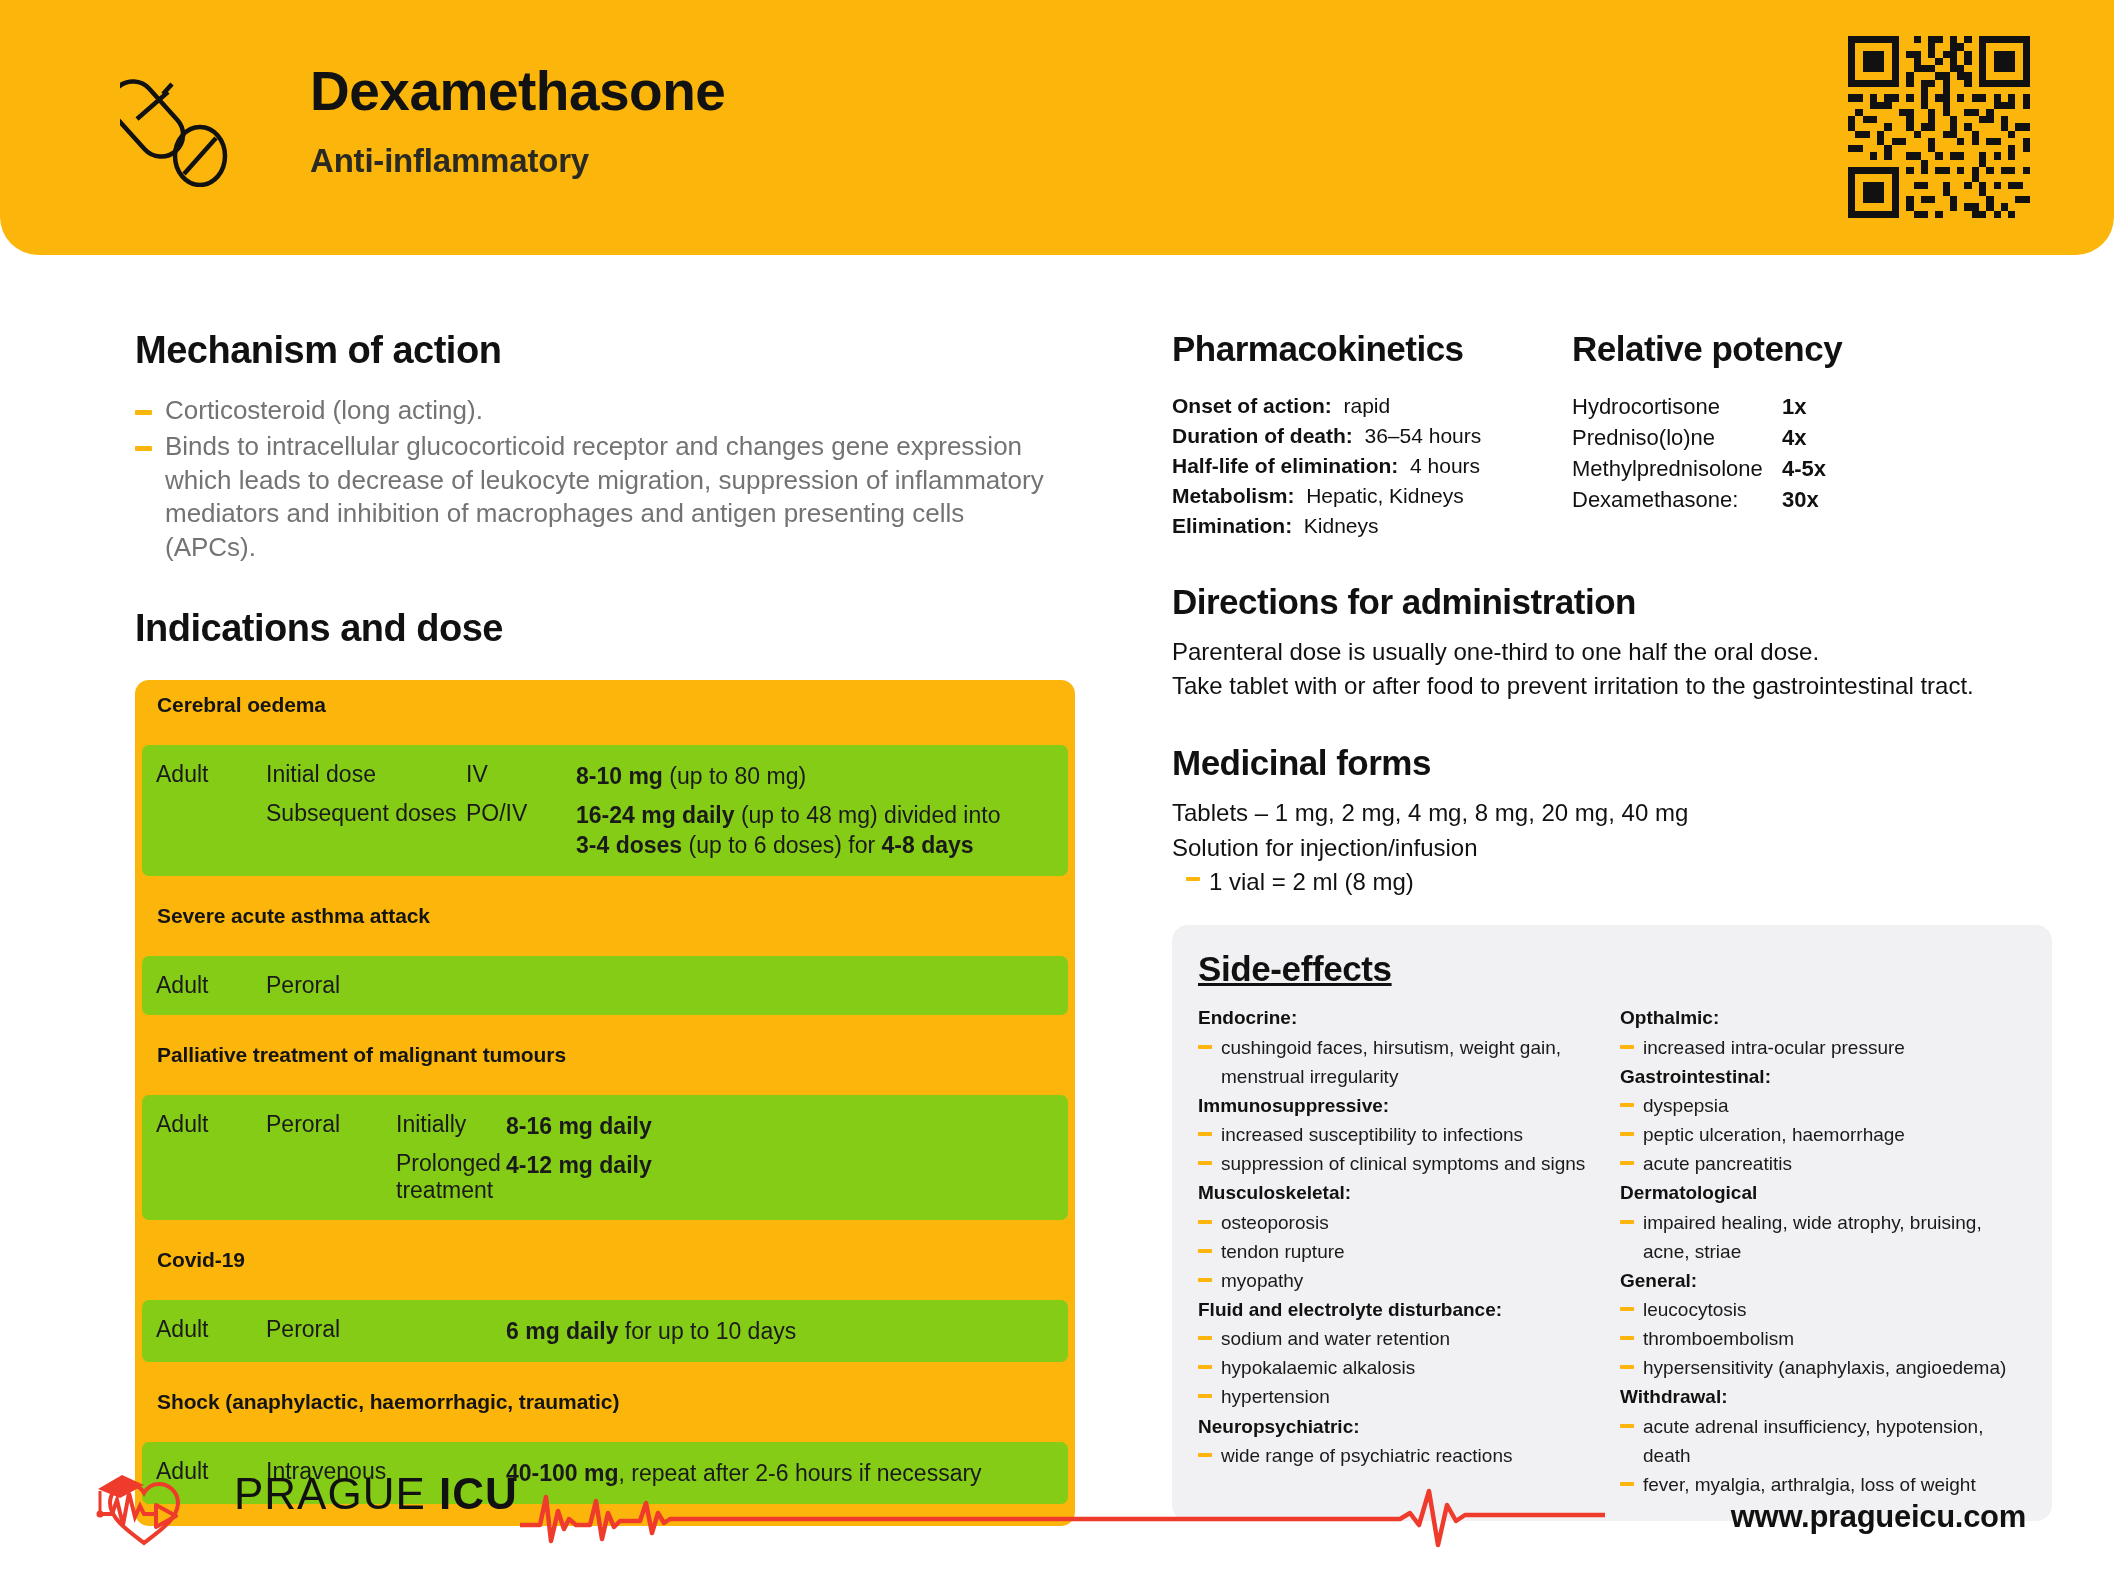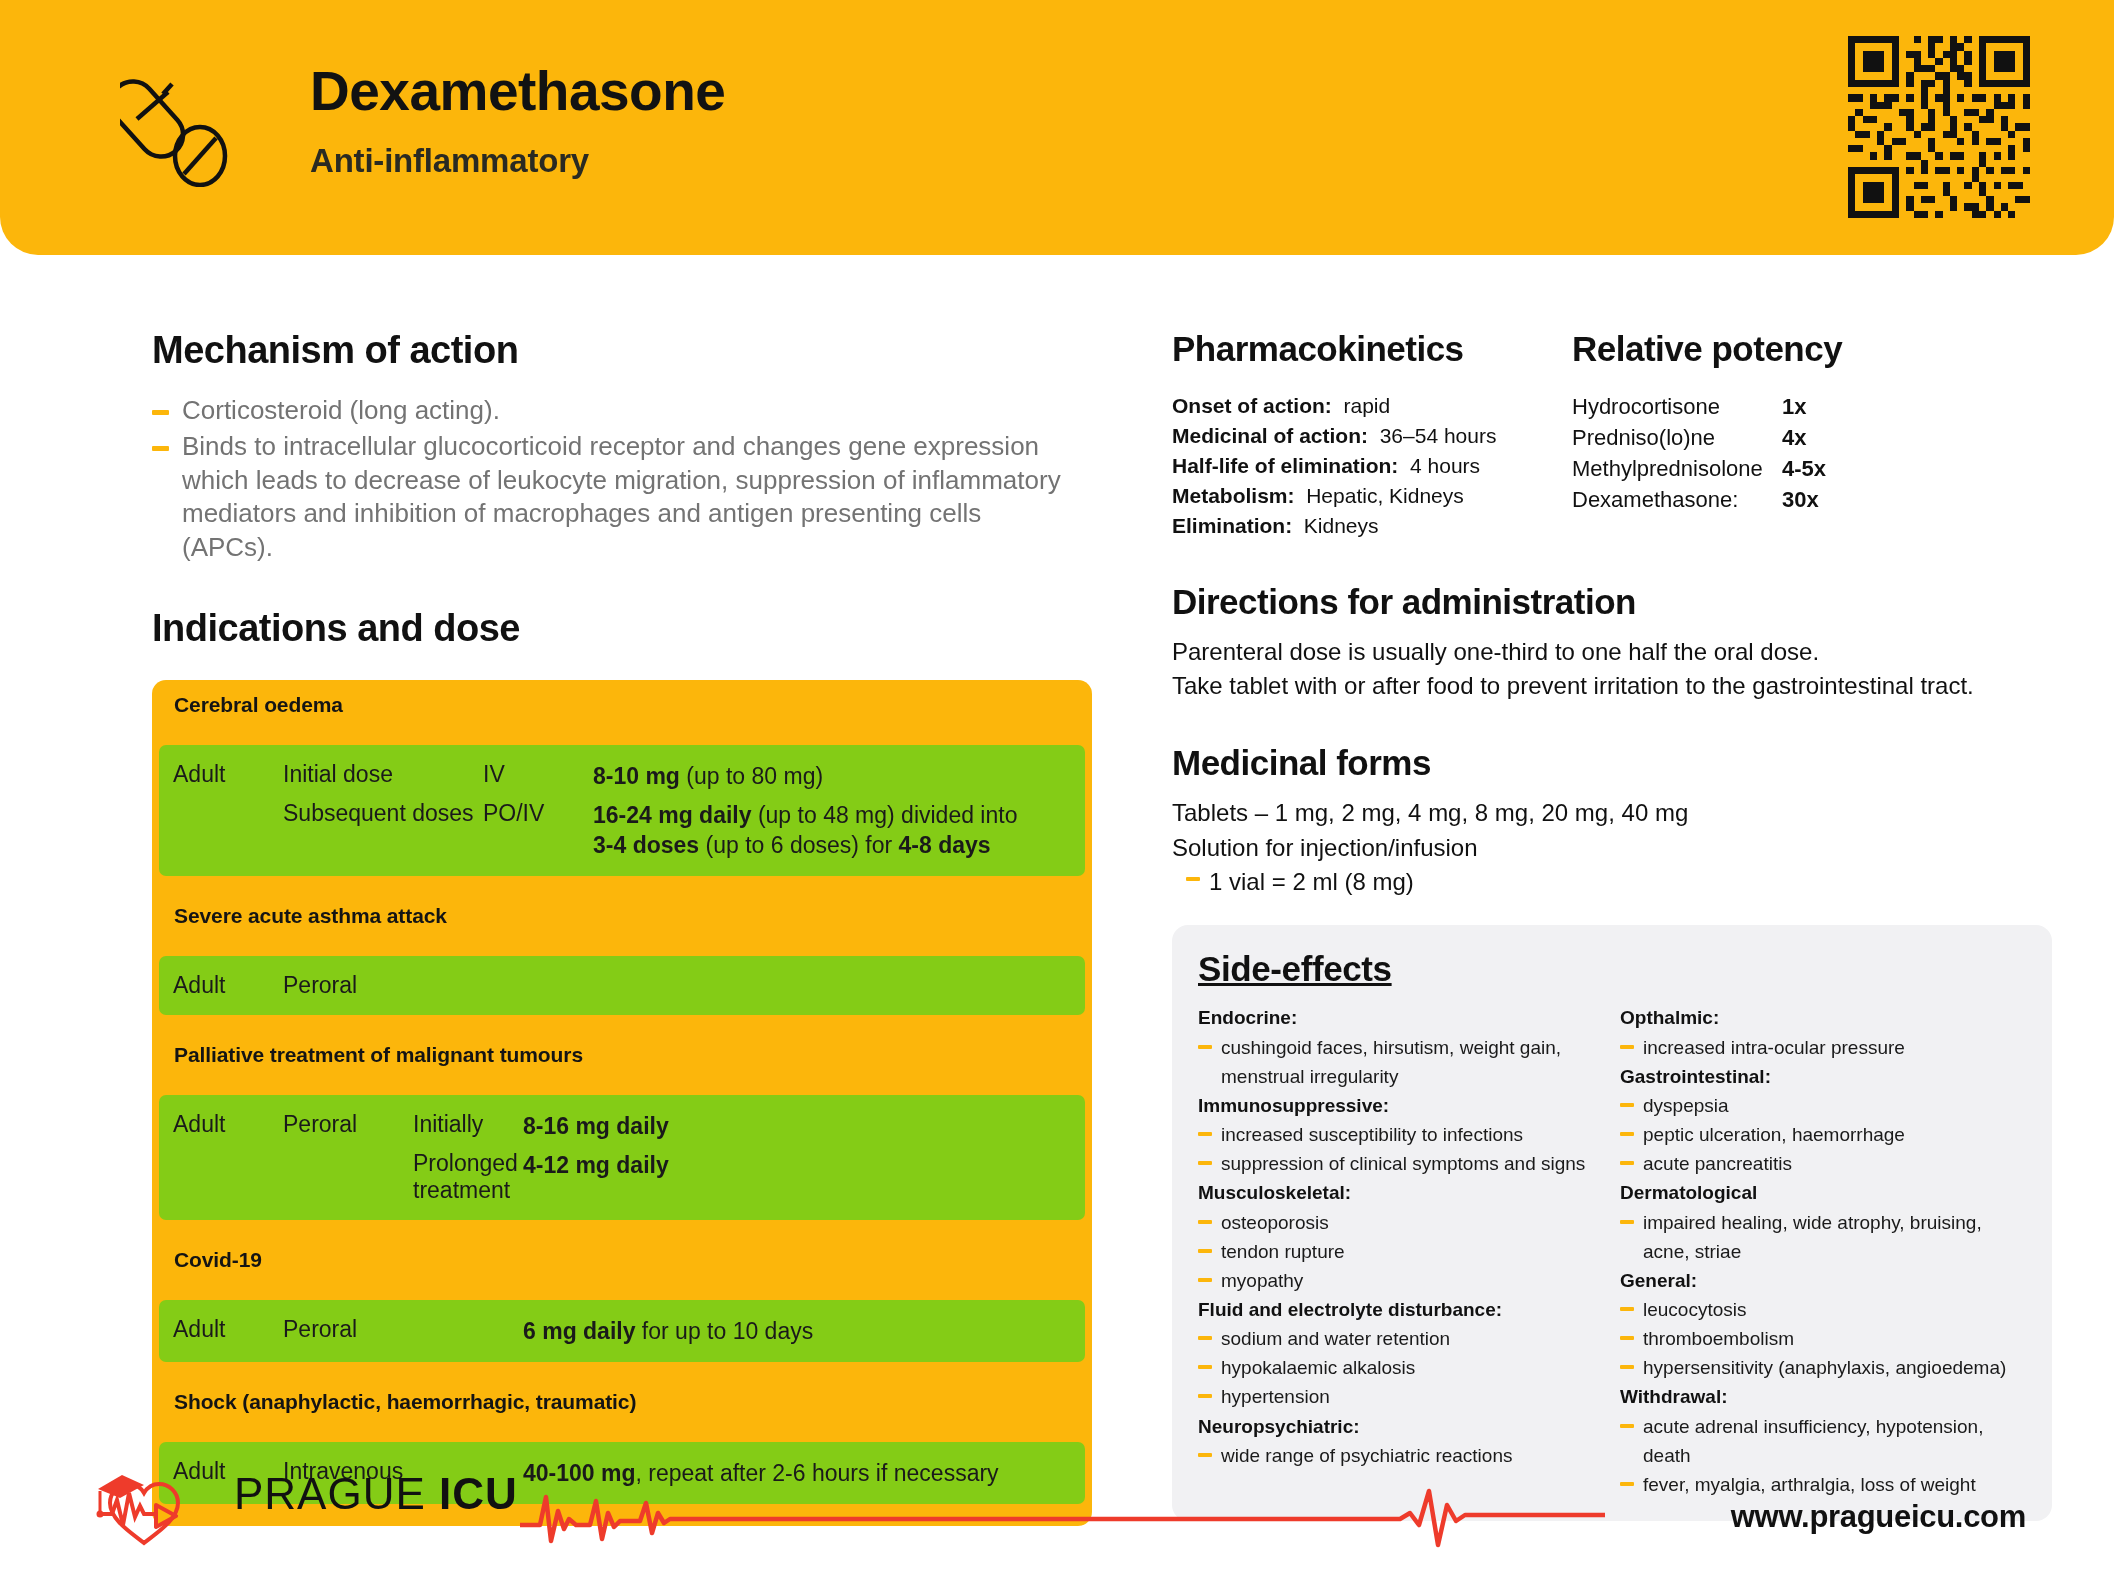--- a/index.html
+++ b/index.html
@@ -28,21 +28,21 @@
     font-size: 55px; font-weight: bold; letter-spacing: -0.5px;
     color: #121212; line-height: 1.05;
   }
   .drug-sub {
     font-size: 33px; font-weight: bold; color: #2a2a22;
     margin-top: 21px; letter-spacing: -0.2px;
   }
   .qr { position: absolute; right: 80px; top: 36px; width: 190px; height: 182px; }
 
   
-  .col-left { position: absolute; left: 112px; top: 330px; width: 950px; padding-left: 40px; }
+  .col-left { position: absolute; left: 95px; top: 330px; width: 950px; padding-left: 40px; }
   .col-right { position: absolute; left: 1172px; top: 330px; width: 880px; }
 
   h2.sect {
     font-size: 38px; font-weight: bold; letter-spacing: -0.5px;
     color: #111; line-height: 1.1;
   }
   h2.sect.small { font-size: 35px; }
 
   .bullets { margin-top: 22px; }
   .bullet { display: flex; align-items: flex-start; margin-bottom: 3px; }
@@ -325,21 +325,21 @@
       </div>
   </div>
 
   <div class="col-right">
 
     <div class="two-up">
       <div class="pk-col">
         <h2 class="sect small">Pharmacokinetics</h2>
         <div id="pk-rows" style="margin-top:22px">
             <div class="kv"><b>Onset of action:</b> &nbsp;rapid</div>
-            <div class="kv"><b>Medicinal of action:</b> &nbsp;36–54 hours</div>
+            <div class="kv"><b>Duration of death:</b> &nbsp;36–54 hours</div>
             <div class="kv"><b>Half-life of elimination:</b> &nbsp;4 hours</div>
             <div class="kv"><b>Metabolism:</b> &nbsp;Hepatic, Kidneys</div>
             <div class="kv"><b>Elimination:</b> &nbsp;Kidneys</div>
           </div>
       </div>
       <div class="pot-col">
         <h2 class="sect small">Relative potency</h2>
         <div id="pot-rows" style="margin-top:22px">
             <div class="pot-row">
               <div class="pot-name">Hydrocortisone</div>

